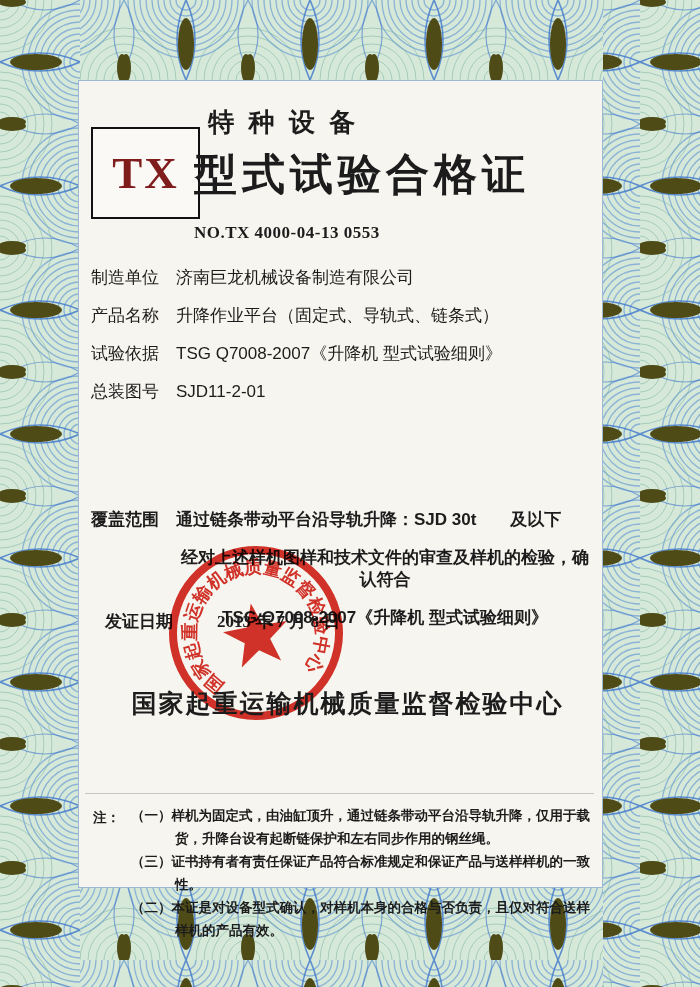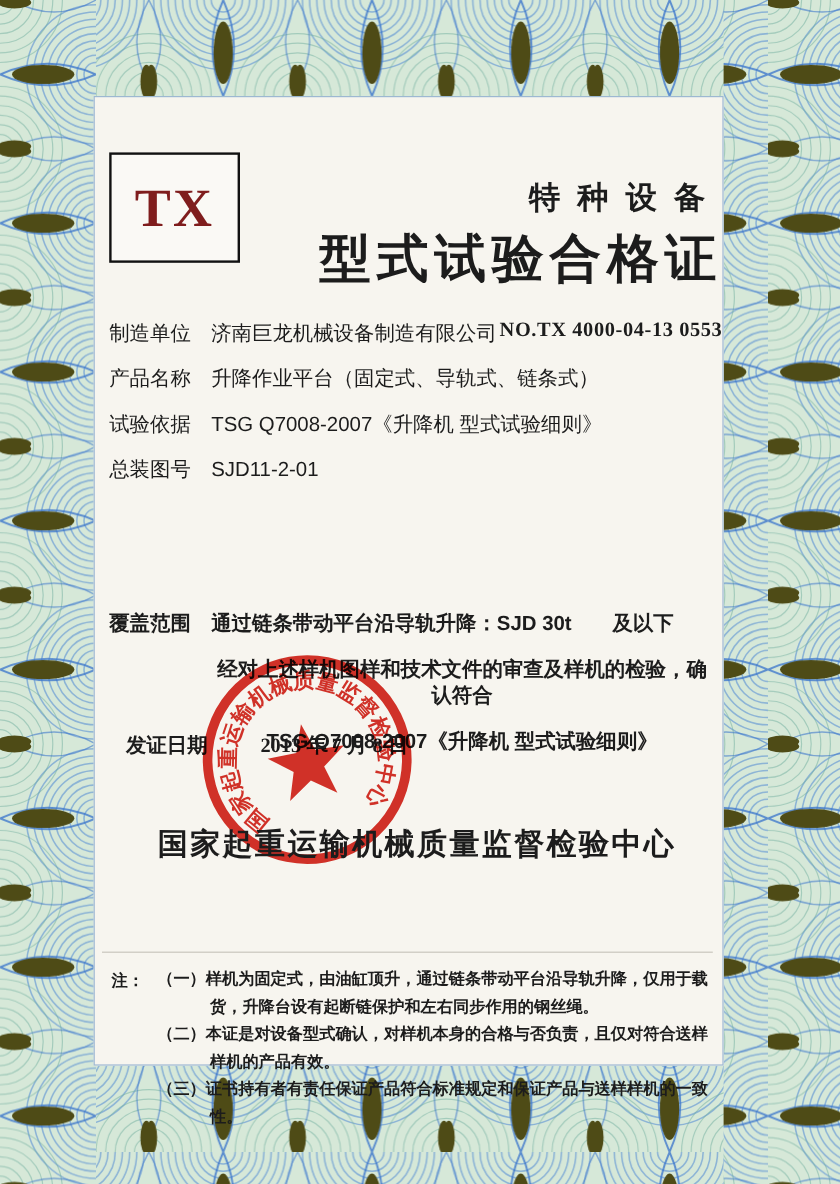--- a/index.html
+++ b/index.html
@@ -6,21 +6,21 @@
   .cert-wrap{position:relative;width:700px;height:987px;overflow:hidden;
     font-family:"Liberation Sans", sans-serif;color:#1c1c1c;}
   .frame-bg{position:absolute;left:0;top:0;width:700px;height:987px;display:block;}
   .page{position:absolute;left:78px;top:80px;width:525px;height:808px;
     background:#f7f5ef;border:1px solid #9db8d2;box-sizing:border-box;}
   
   .tx-box{position:absolute;left:12px;top:46px;width:105px;height:88px;
     border:2px solid #111;display:flex;align-items:center;justify-content:center;
     font-family:"Liberation Serif", serif;font-weight:bold;font-size:45px;
     letter-spacing:2px;color:#7f1d1d;background:rgba(255,255,255,.4);}
-  .titles{position:absolute;left:115px;right:0;top:26px;text-align:right;margin-top:42px;}
+  .titles{position:absolute;left:115px;right:0;top:26px;text-align:left;}
   .cat{font-size:26px;font-weight:bold;letter-spacing:0.55em;padding-left:0.55em;line-height:30px;}
   .main-title{font-size:43px;font-weight:bold;letter-spacing:5px;line-height:54px;margin-top:10px;}
   .cert-no{font-family:"Liberation Serif", serif;font-size:17px;font-weight:bold;
     letter-spacing:0.5px;margin-top:22px;}
   
   .fields{position:absolute;left:12px;top:186px;right:8px;}
   .frow{display:flex;margin-bottom:16px;font-size:17px;font-weight:normal;line-height:22px;}
   .flabel{width:72px;flex:none;margin-right:13px;}
   .fvalue{white-space:pre-wrap;}
   
@@ -151,18 +151,18 @@
       <text font-size="18" font-weight="bold" fill="#d5281e" font-family="Liberation Sans, sans-serif">
         <textPath href="#sealArc" startOffset="0" textLength="288" lengthAdjust="spacingAndGlyphs">国家起重运输机械质量监督检验中心</textPath>
       </text>
     </svg>
 
     <div class="authority">国家起重运输机械质量监督检验中心</div>
 
     <div class="notes">
       <span class="note-label">注：</span>
       <div class="note-item">（一）样机为固定式，由油缸顶升，通过链条带动平台沿导轨升降，仅用于载货，升降台设有起断链保护和左右同步作用的钢丝绳。</div>
+      <div class="note-item">（三）证书持有者有责任保证产品符合标准规定和保证产品与送样样机的一致性。</div>
       <div class="note-item">（二）本证是对设备型式确认，对样机本身的合格与否负责，且仅对符合送样样机的产品有效。</div>
-      <div class="note-item">（三）证书持有者有责任保证产品符合标准规定和保证产品与送样样机的一致性。</div>
     </div>
 
   </div>
 </div>
 
 </body></html>

